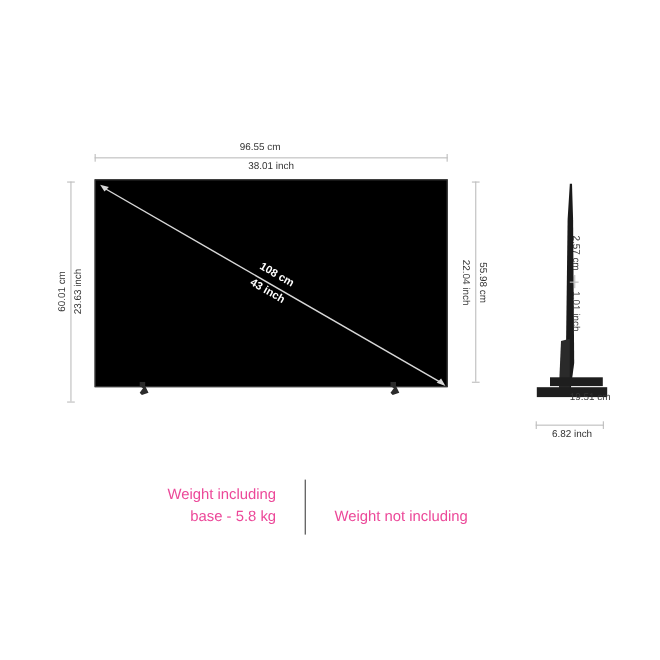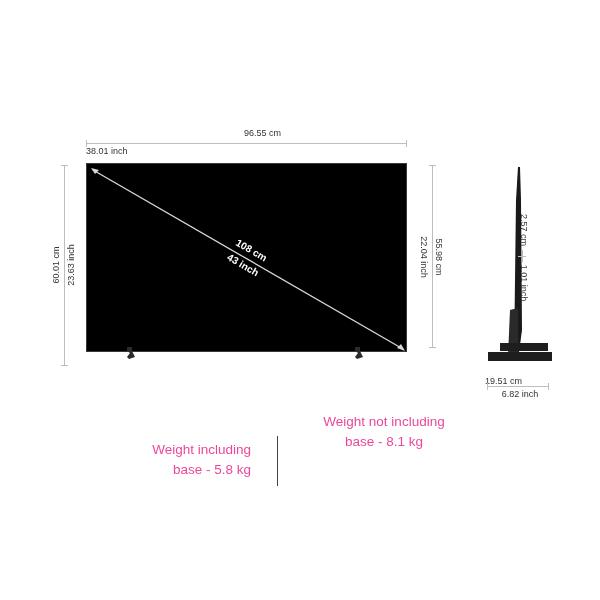--- a/index.html
+++ b/index.html
@@ -12,25 +12,25 @@
   .tick-h { position:absolute; height:1px; width:7px; background:#bdbdbd; }
   .rot-ccw { transform:rotate(-90deg); transform-origin:center center; }
   .rot-cw { transform:rotate(90deg); transform-origin:center center; }
   .weight { font-size:13.5px; color:#ec4899; line-height:20px; }
 </style>
 </head>
 <body>
 
 <div>
 
-  <div class="abs dimtext" style="left:102px; width:321px; text-align:center; top:128px;">96.55 cm</div>
+  <div class="abs dimtext" style="left:76px; width:321px; text-align:center; top:128px;">96.55 cm</div>
   <div class="hline" style="left:86px; width:321px; top:143px;"></div>
   <div class="tick-v" style="left:86px; top:140px;"></div>
   <div class="tick-v" style="left:406px; top:140px;"></div>
-  <div class="abs dimtext" style="left:86px; width:321px; text-align:left; top:146px;">38.01 inch</div>
+  <div class="abs dimtext" style="left:86px; width:321px; text-align:center; top:146px;">38.01 inch</div>
 
   <div class="abs" style="left:86px; top:163px; width:321px; height:189px; background:#000; border:1px solid #3a3a3a; box-sizing:border-box;">
     <svg width="321" height="189" style="position:absolute; left:0; top:0;">
       <line x1="6" y1="6" x2="316" y2="185" stroke="#d8d8d8" stroke-width="1.3"></line>
       <polygon points="4,4 12,6 8,10" fill="#d8d8d8"></polygon>
       <polygon points="318,187 310,184 314,180" fill="#d8d8d8"></polygon>
     </svg>
     <div class="abs" style="left:0; top:0; width:321px; height:189px;">
       <div class="abs" style="left:160px; top:94px; transform:translate(-50%,-50%) rotate(30deg); text-align:center; color:#fff; font-size:10px; line-height:14px; font-weight:bold;">
         <div style="margin-bottom:3px;">108 cm</div>
@@ -69,30 +69,29 @@
     <rect x="20" y="183" width="48" height="8" fill="#1e1e1e"></rect>
 
     <rect x="8" y="192" width="64" height="9" fill="#1e1e1e"></rect>
   </svg>
 
   <div class="abs dimtext rot-cw" style="left:499px; top:225px; width:50px; text-align:center;">2.57 cm</div>
   <div class="tick-h" style="left:518px; top:256px; width:8px;"></div>
   <div class="vline" style="left:522px; top:250px; height:12px;"></div>
   <div class="abs dimtext rot-cw" style="left:499px; top:278px; width:50px; text-align:center;">1.01 inch</div>
 
-  <div class="abs dimtext" style="left:485px; width:70px; text-align:left; top:376px;">19.51 cm</div>
+  <div class="abs dimtext" style="left:485px; width:70px; text-align:right; top:356px;">19.51 cm</div>
   <div class="hline" style="left:487px; width:62px; top:386px;"></div>
   <div class="tick-v" style="left:487px; top:383px;"></div>
   <div class="tick-v" style="left:548px; top:383px;"></div>
   <div class="abs dimtext" style="left:485px; width:70px; text-align:center; top:389px;">6.82 inch</div>
 </div>
 
 <div>
   <div class="abs weight" style="left:130px; top:440px; width:121px; text-align:right;">
     <div>Weight including</div>
     <div>base - 5.8 kg</div>
   </div>
   <div class="vline" style="left:277px; top:436px; height:50px; background:#444;"></div>
-  <div class="abs weight" style="left:304px; top:412px; width:160px; text-align:center;">
+  <div class="abs weight" style="left:304px; top:460px; width:160px; text-align:left;">
     <div>Weight not including</div>
-    <div>base - 8.1 kg</div>
   </div>
 </div>
 
 </body></html>

